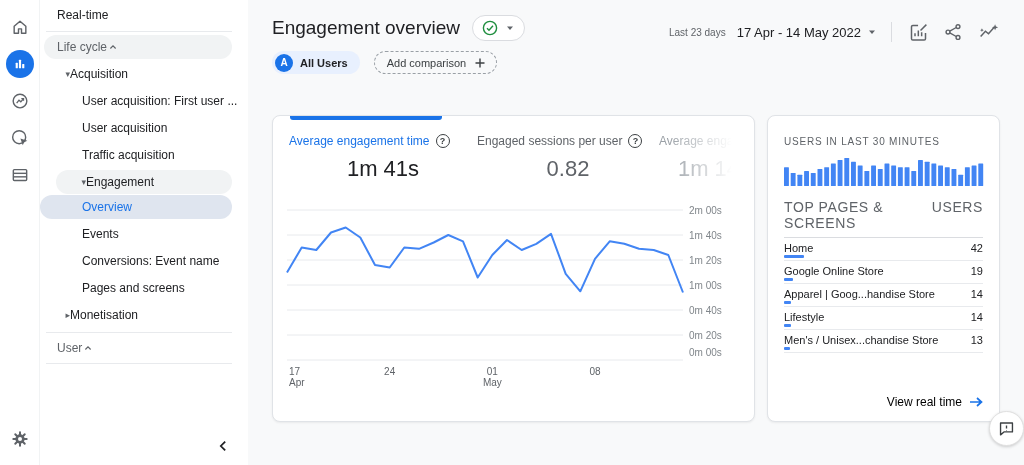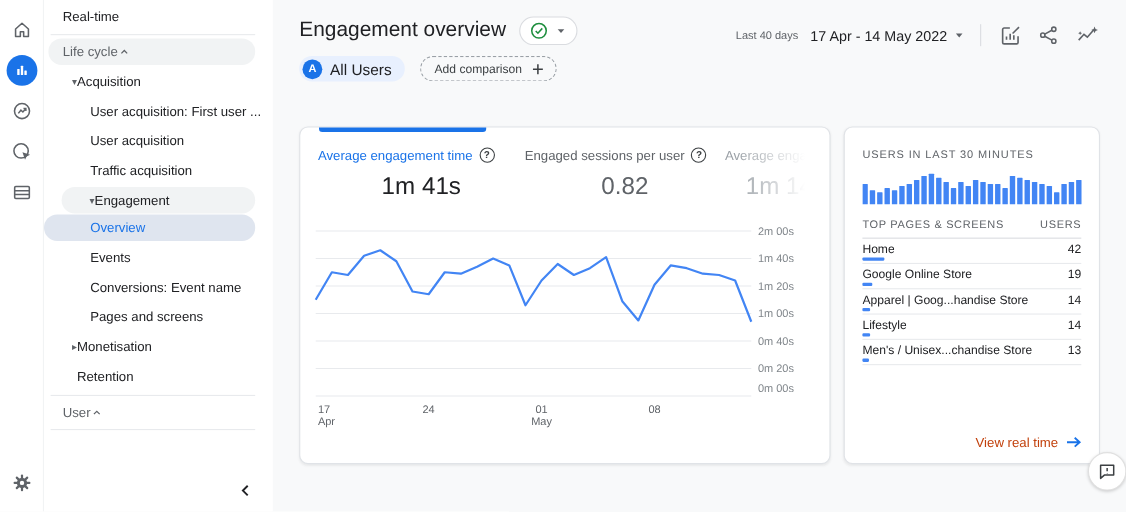--- a/index.html
+++ b/index.html
@@ -29,47 +29,47 @@
   .page-title{font-size:19px;color:#202124;}
   .status-pill{height:24px;border:1px solid #dadce0;background:#fff;border-radius:13px;display:flex;align-items:center;gap:7px;padding:0 9px;cursor:pointer;}
   .controls{position:absolute;top:20px;right:24px;display:flex;align-items:center;gap:11px;}
   .date-hint{font-size:10px;color:#5f6368;}
   .date-range{font-size:13px;font-weight:500;color:#202124;display:flex;align-items:center;gap:6px;cursor:pointer;}
   .vdiv{width:1px;height:20px;background:#dadce0;margin:0 3px;}
   .ctl-icon{width:24px;height:24px;display:flex;align-items:center;justify-content:center;cursor:pointer;}
   .chips-row{position:absolute;top:51px;left:24px;display:flex;align-items:center;gap:14px;}
   .segment-chip{height:23px;background:#e8f0fe;border-radius:13px;display:flex;align-items:center;gap:7px;padding:0 12px 0 3px;cursor:pointer;}
   .avatar{width:18px;height:18px;border-radius:50%;background:#1a73e8;color:#fff;font-size:10px;font-weight:700;display:flex;align-items:center;justify-content:center;}
-  .segment-chip .lbl{font-size:14px;font-weight:400;color:#202124;}
+  .segment-chip .lbl{font-size:11px;font-weight:700;color:#202124;}
   .compare-chip{height:23px;border:1px dashed #9aa0a6;border-radius:13px;display:flex;align-items:center;gap:8px;padding:0 10px 0 12px;font-size:11px;color:#3c4043;background:transparent;cursor:pointer;box-sizing:border-box;}
   
   .card{position:absolute;top:115px;background:#fff;border:1px solid #e0e3e7;border-radius:8px;box-sizing:border-box;box-shadow:0 1px 2px rgba(60,64,67,.08);}
   #card-main{left:24px;width:483px;height:307px;}
   #card-rt{left:519px;width:233px;height:307px;padding:20px 16px 0 16px;}
   .tab-indicator{position:absolute;top:0;left:17px;width:152px;height:4px;background:#1a73e8;border-radius:0 0 3px 3px;}
   .metrics{position:absolute;left:16px;top:18px;display:flex;text-align:center;}
   .metric{box-sizing:border-box;}
   .metric .mlabel{font-size:12px;display:flex;align-items:center;gap:6px;white-space:nowrap;}
   .metric .mvalue{font-size:22px;margin-top:8px;}
   .m1{width:188px;} .m1 .mlabel{color:#1a73e8;font-weight:500;} .m1 .mvalue{color:#202124;}
   .m2{width:182px;} .m2 .mlabel{color:#5f6368;} .m2 .mvalue{color:#5f6368;}
   .m3{width:110px;overflow:hidden;} .m3 .mlabel{color:#9aa0a6;} .m3 .mvalue{color:#9aa0a6;}
   .help{width:14px;height:14px;border:1.3px solid #3c4043;border-radius:50%;font-size:9px;font-weight:700;color:#3c4043;display:flex;align-items:center;justify-content:center;box-sizing:border-box;flex:0 0 14px;}
   .fade-overlay{position:absolute;top:1px;right:1px;width:85px;height:86px;background:linear-gradient(to right,rgba(255,255,255,0),#fff 75%);border-radius:0 8px 0 0;pointer-events:none;}
   #line-chart-svg{position:absolute;left:12px;top:88px;}
   
   .rt-label{font-size:10px;letter-spacing:.8px;color:#5f6368;}
   .rt-users{font-size:27px;color:#202124;margin:5px 0 13px;}
   #minute-bars-svg{margin-top:9px;}
-  .rt-table-head{display:flex;justify-content:space-between;font-size:10px;letter-spacing:.6px;color:#5f6368;margin-top:13px;padding-bottom:6px;border-bottom:1px solid #dadce0;}
+  .rt-table-head{display:flex;justify-content:space-between;font-size:14px;letter-spacing:.6px;color:#5f6368;margin-top:13px;padding-bottom:6px;border-bottom:1px solid #dadce0;}
   .rt-row{position:relative;height:22px;border-bottom:1px solid #e8eaed;}
   .rt-row .nm{position:absolute;left:0;top:4px;font-size:11px;color:#202124;max-width:168px;white-space:nowrap;overflow:hidden;}
   .rt-row .us{position:absolute;right:0;top:4px;font-size:11px;color:#202124;}
   .rt-row .mini{position:absolute;left:0;bottom:2px;height:3px;background:#4285f4;border-radius:1px;}
-  .view-rt{position:absolute;right:16px;bottom:12px;font-size:12px;font-weight:500;color:#c2410c;display:flex;align-items:center;gap:7px;cursor:pointer;}
+  .view-rt{position:absolute;right:16px;bottom:12px;font-size:12px;font-weight:500;color:#000000;display:flex;align-items:center;gap:7px;cursor:pointer;}
   
   .feedback-fab{position:absolute;left:989px;top:411px;width:33px;height:33px;border-radius:50%;background:#fff;border:1px solid #e0e0e0;box-shadow:0 1px 3px rgba(0,0,0,.18);display:flex;align-items:center;justify-content:center;z-index:5;cursor:pointer;}
 </style>
 </head>
 <body>
 
 <div class="rail">
   <div class="rail-icon">
     <svg width="20" height="20" viewBox="0 0 24 24">
         <path d="M5 11.2 L12 5 L19 11.2 V19.5 H13.8 V14.2 H10.2 V19.5 H5 Z" fill="none" stroke="#5f6368" stroke-width="1.7" stroke-linejoin="round"></path>
@@ -138,24 +138,20 @@
         <span>Engagement</span>
       </div>
       <div class="nav-row nav-child selected">Overview</div>
       <div class="nav-row nav-child">Events</div>
       <div class="nav-row nav-child">Conversions: Event name</div>
       <div class="nav-row nav-child">Pages and screens</div>
       <div class="nav-row nav-parent">
         <span class="tri">▸</span>
         <span>Monetisation</span>
       </div>
-      <div class="nav-row nav-parent">
-        <span class="tri"></span>
-        <span>Retention</span>
-      </div>
       <div class="nav-divider"></div>
       <div class="nav-header">
         <span>User</span>
         <svg width="12" height="12" viewBox="0 0 16 16">
           <path d="M4.5 10 L8 6.5 L11.5 10" fill="none" stroke="#5f6368" stroke-width="1.5"></path>
         </svg>
       </div>
       <div class="nav-divider"></div>
     </div>
   <div class="collapse-btn">
@@ -174,21 +170,21 @@
           <circle cx="8" cy="8" r="6.6" fill="none" stroke="#1e8e3e" stroke-width="1.4"></circle>
           <path d="M5 8.2 L7 10.2 L11 5.8" fill="none" stroke="#1e8e3e" stroke-width="1.4"></path>
         </svg>
       <svg width="10" height="10" viewBox="0 0 10 10">
           <path d="M2 3.5 H8 L5 7 Z" fill="#5f6368"></path>
         </svg>
     </span>
   </div>
 
   <div class="controls">
-    <span class="date-hint">Last 40 days</span>
+    <span class="date-hint">Last 23 days</span>
     <span class="date-range">
       <span>17 Apr - 14 May 2022</span>
       <svg width="10" height="10" viewBox="0 0 10 10">
           <path d="M2 3.5 H8 L5 7 Z" fill="#5f6368"></path>
         </svg>
     </span>
     <span class="vdiv"></span>
     <span class="ctl-icon">
       <svg width="21" height="21" viewBox="0 0 24 24" fill="none" stroke="#5f6368" stroke-width="1.7">
           <path d="M20 12.5 V19 a1.5 1.5 0 0 1 -1.5 1.5 H5.5 A1.5 1.5 0 0 1 4 19 V5.5 A1.5 1.5 0 0 1 5.5 4 H11.5"></path>

